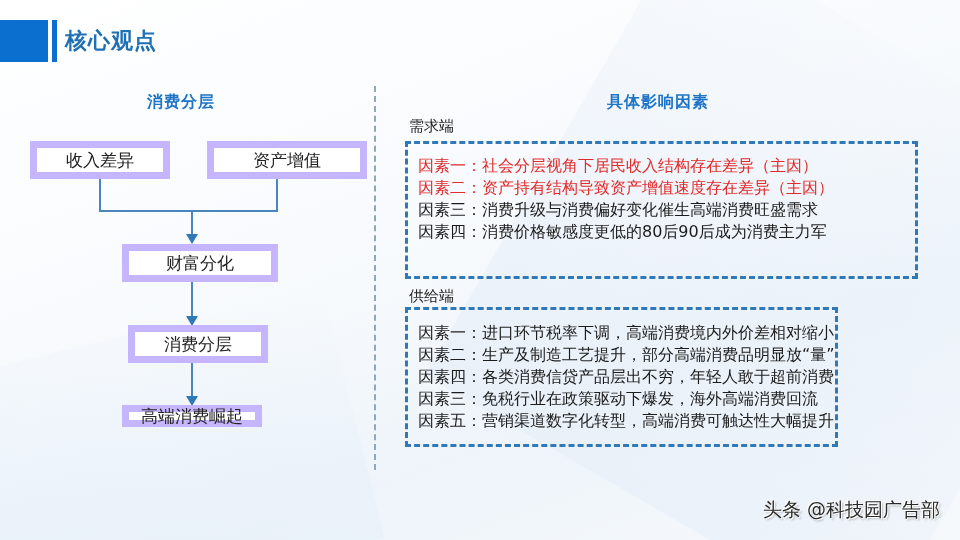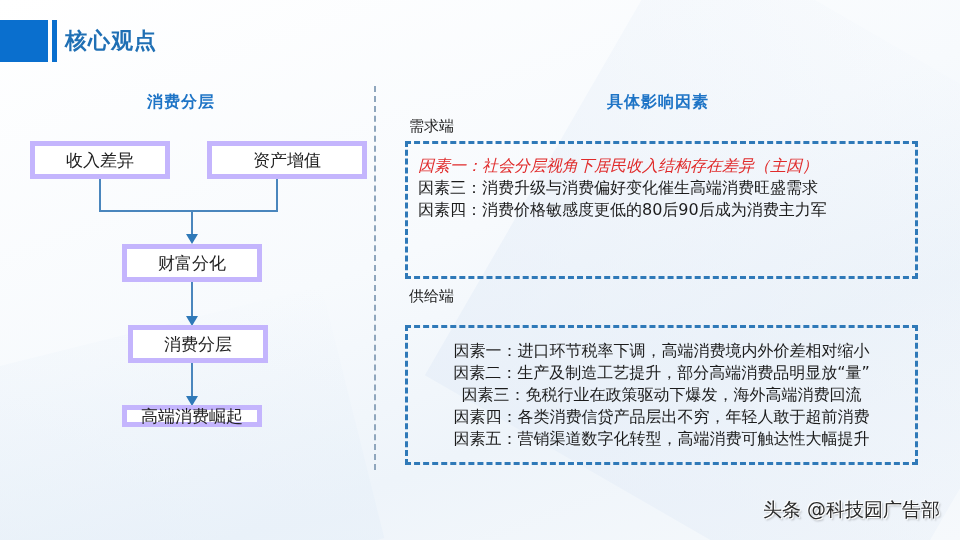--- a/index.html
+++ b/index.html
@@ -28,21 +28,21 @@
   .hdr-bar { position: absolute; left: 52px; top: 20px; width: 5px; height: 42px; background: #0a6fce; }
   .hdr-title {
     position: absolute; left: 65px; top: 26px; font-size: 22px; font-weight: bold;
     color: #1f6fb4; letter-spacing: 1px;
   }
   
   .col-title {
     position: absolute; font-size: 16px; font-weight: bold; color: #1e74c6; letter-spacing: 1px;
   }
   .fbox {
-    position: absolute; border: 5px solid #c4b5fd; background: #ffffff;
+    position: absolute; border: 7px solid #c4b5fd; background: #ffffff;
     display: flex; align-items: center; justify-content: center;
     font-size: 17px; color: #222;
   }
   .line { position: absolute; background: #4a86bd; }
   .arrow-head {
     position: absolute; width: 0; height: 0;
     border-left: 6px solid transparent; border-right: 6px solid transparent;
     border-top: 10px solid #2f79b8;
   }
   .divider {
@@ -81,21 +81,21 @@
   <div class="fbox" style="left:207px; top:141px; width:160px; height:38px;">
     <span>资产增值</span>
   </div>
 
   <div class="line" style="left:99px; top:179px; width:2px; height:32px;"></div>
   <div class="line" style="left:276px; top:179px; width:2px; height:32px;"></div>
   <div class="line" style="left:99px; top:210px; width:179px; height:2px;"></div>
   <div class="line" style="left:191px; top:210px; width:2px; height:26px;"></div>
   <div class="arrow-head" style="left:186px; top:234px;"></div>
 
-  <div class="fbox" style="left:122px; top:244px; width:140px; height:38px;">
+  <div class="fbox" style="left:122px; top:244px; width:156px; height:38px;">
     <span>财富分化</span>
   </div>
 
   <div class="line" style="left:191px; top:282px; width:2px; height:36px;"></div>
   <div class="arrow-head" style="left:186px; top:316px;"></div>
 
   <div class="fbox" style="left:128px; top:325px; width:140px; height:38px;">
     <span>消费分层</span>
   </div>
 
@@ -105,28 +105,29 @@
   <div class="fbox" style="left:122px; top:405px; width:140px; height:22px;">
     <span>高端消费崛起</span>
   </div>
 
   <div class="divider"></div>
 
   <div class="col-title" style="left:607px; top:92px;">具体影响因素</div>
 
   <div class="sub-title" style="left:409px; top:117px;">需求端</div>
   <div class="dash-box" style="left:405px; top:141px; width:513px; height:138px;">
-    <div class="factor red" style="margin-top:5px;font-style:italic;">因素一：社会分层视角下居民收入结构存在差异（主因）</div>
+    <div class="factor red" style="margin-top:5px;">因素一：社会分层视角下居民收入结构存在差异（主因）</div>
+    <div class="factor red">因素二：资产持有结构导致资产增值速度存在差异（主因）</div>
     <div class="factor">因素三：消费升级与消费偏好变化催生高端消费旺盛需求</div>
     <div class="factor">因素四：消费价格敏感度更低的80后90后成为消费主力军</div>
   </div>
 
   <div class="sub-title" style="left:409px; top:287px;">供给端</div>
-  <div class="dash-box" style="left:405px; top:325px; width:513px; height:140px;text-align:center;">
+  <div class="dash-box" style="left:405px; top:307px; width:433px; height:140px;">
     <div class="factor" style="margin-top:6px;">因素一：进口环节税率下调，高端消费境内外价差相对缩小</div>
     <div class="factor">因素二：生产及制造工艺提升，部分高端消费品明显放“量”</div>
+    <div class="factor">因素四：各类消费信贷产品层出不穷，年轻人敢于超前消费</div>
     <div class="factor">因素三：免税行业在政策驱动下爆发，海外高端消费回流</div>
-    <div class="factor">因素四：各类消费信贷产品层出不穷，年轻人敢于超前消费</div>
     <div class="factor">因素五：营销渠道数字化转型，高端消费可触达性大幅提升</div>
   </div>
 
   <div class="watermark">头条 @科技园广告部</div>
 </div>
 
 </body></html>

